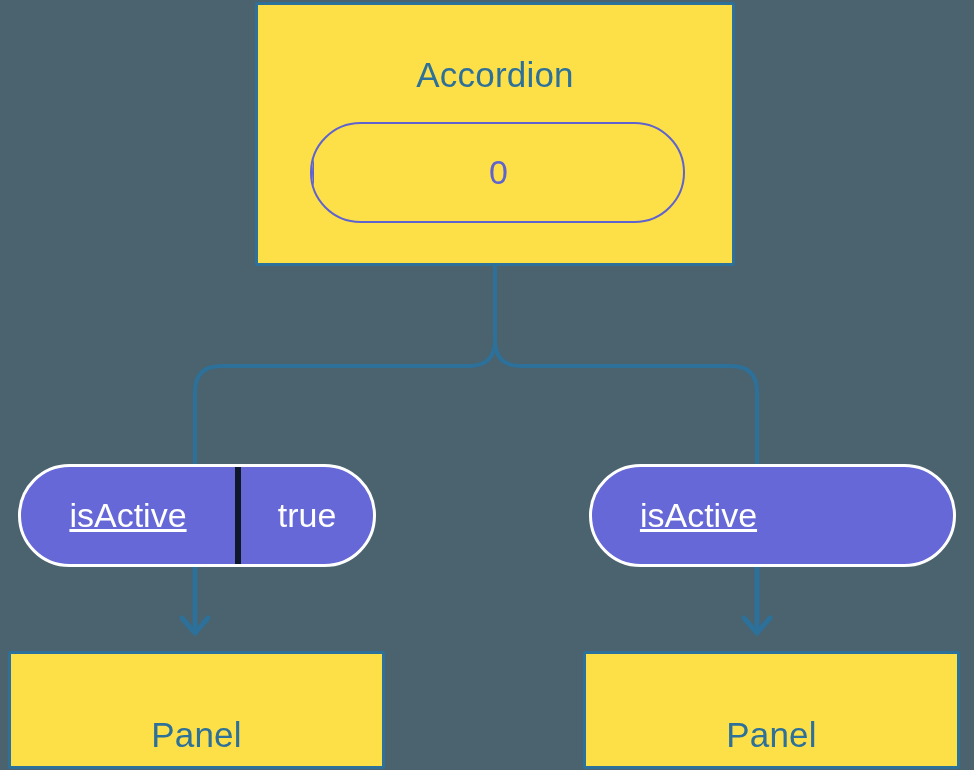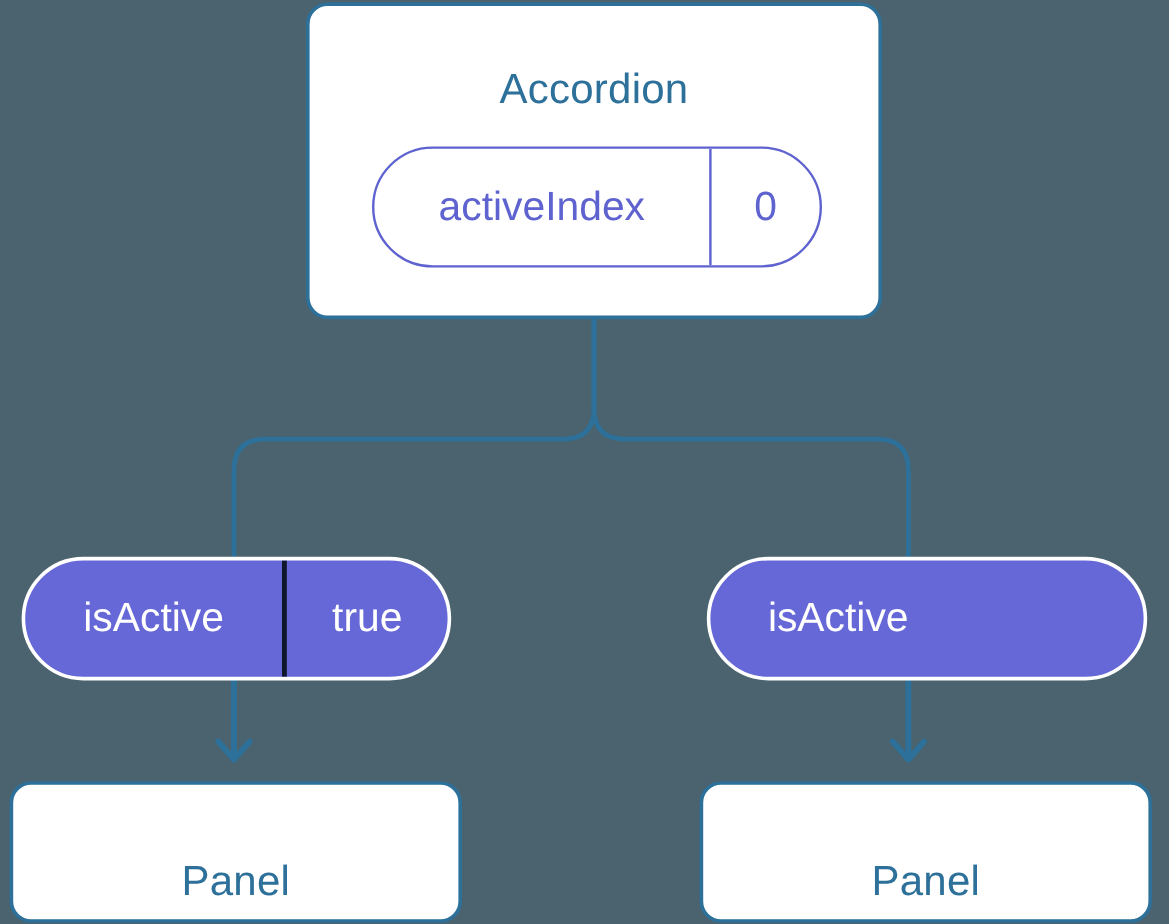--- a/index.html
+++ b/index.html
@@ -27,23 +27,23 @@
     left: 0;
     top: 0;
     width: 974px;
     height: 770px;
     pointer-events: none;
   }
 
   
   .component-card {
     position: absolute;
-    background: #ffffff;
+    background: #fde047;
     border: 3px solid #2d7099;
-    border-radius: 18px;
+    border-radius: 2px;
     box-sizing: border-box;
   }
   #accordion-card {
     left: 255px;
     top: 2px;
     width: 480px;
     height: 264px;
   }
   .component-title {
     position: absolute;
@@ -96,24 +96,25 @@
   }
 
   
   .pill-filled {
     border: 3px solid #ffffff;
     background: #6568d6;
   }
   .pill-filled .pill-key {
     color: #ffffff;
     flex: 0 0 auto;
+    text-decoration: underline;
   }
   .pill-filled .pill-val {
     color: #ffffff;
-    border-left: 4px solid #0f172a;
+    border-left: 6px solid #0f172a;
     flex: 1 1 auto;
   }
 
   #accordion-state-pill {
     left: 52px;
     top: 117px;
     width: 375px;
     height: 101px;
   }
   #accordion-state-pill .pill-key { width: 279px; }
@@ -166,21 +167,20 @@
     <polyline points="182,618 195,633 208,618" fill="none" stroke="#2d7099" stroke-width="5" stroke-linecap="round" stroke-linejoin="round"></polyline>
 
     <line x1="757" y1="568" x2="757" y2="630" stroke="#2d7099" stroke-width="5" stroke-linecap="round"></line>
     <polyline points="744,618 757,633 770,618" fill="none" stroke="#2d7099" stroke-width="5" stroke-linecap="round" stroke-linejoin="round"></polyline>
   </svg>
 
   <div id="accordion-card" class="component-card">
     <div id="accordion-title" class="component-title">Accordion</div>
 
     <div id="accordion-state-pill" class="state-pill pill-outline">
-      <div class="pill-key">activeIndex</div>
       <div class="pill-val">0</div>
     </div>
   </div>
 
   <div id="pill-left" class="state-pill pill-filled">
     <div class="pill-key">isActive</div>
     <div class="pill-val">true</div>
   </div>
 
   <div id="pill-right" class="state-pill pill-filled">

